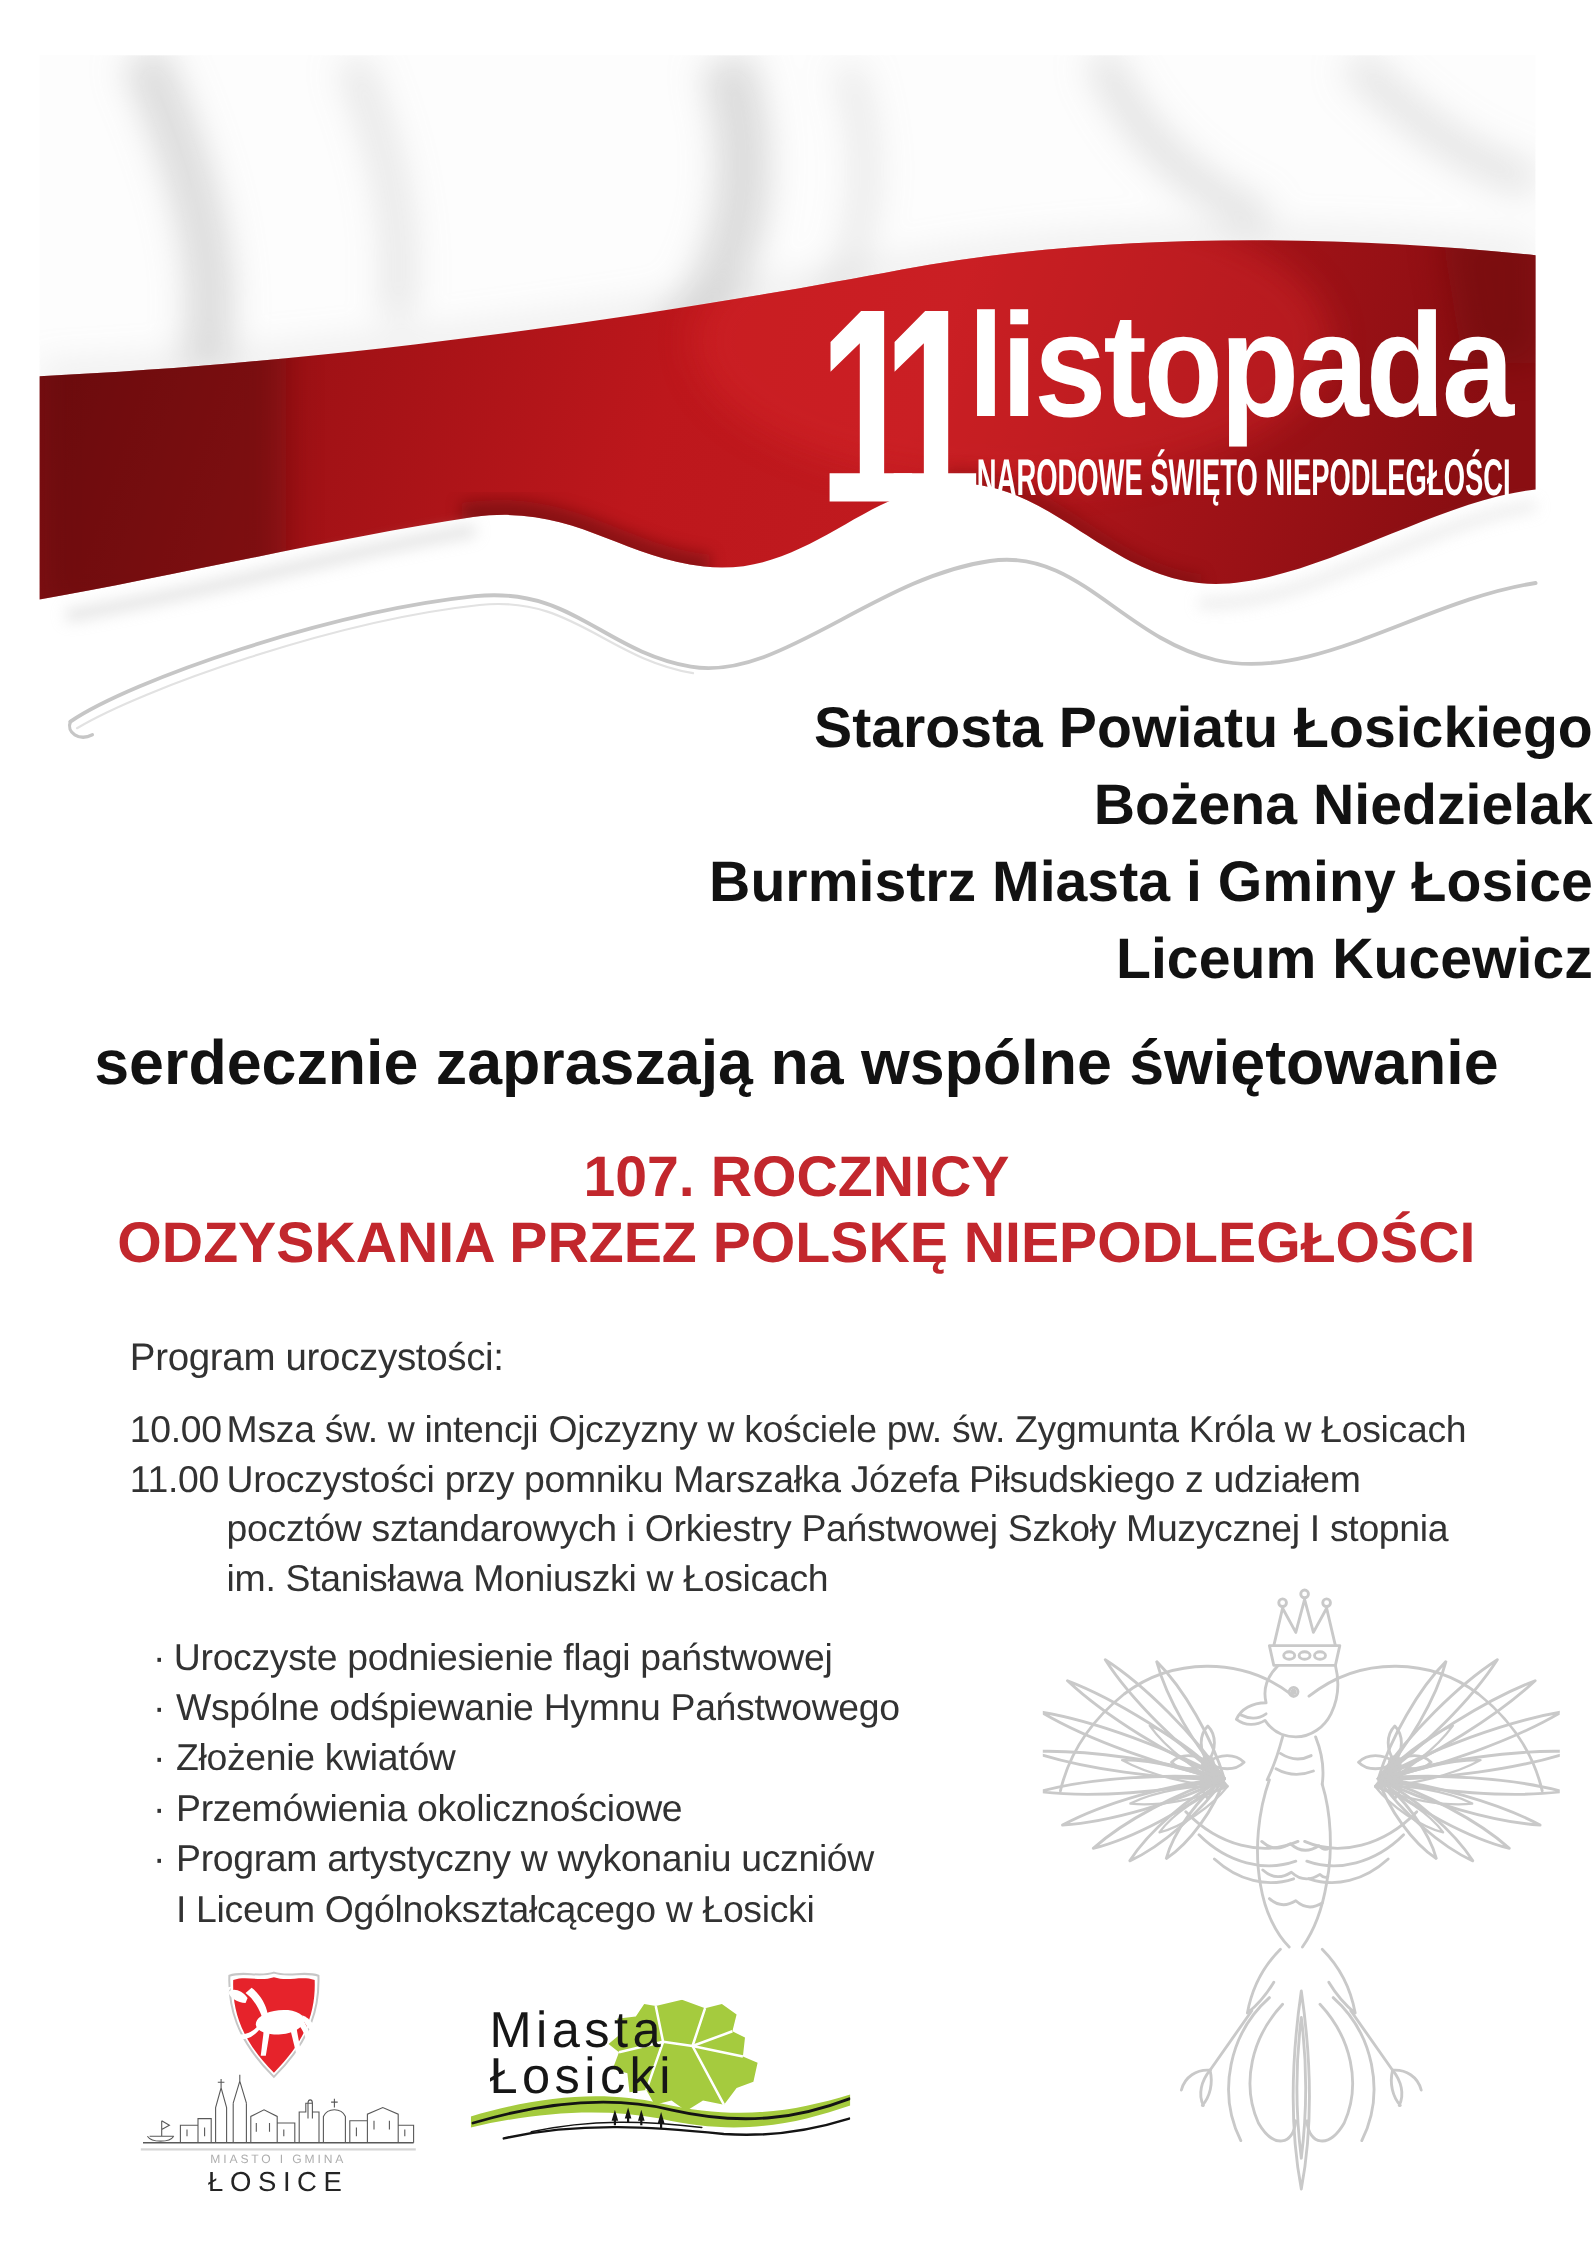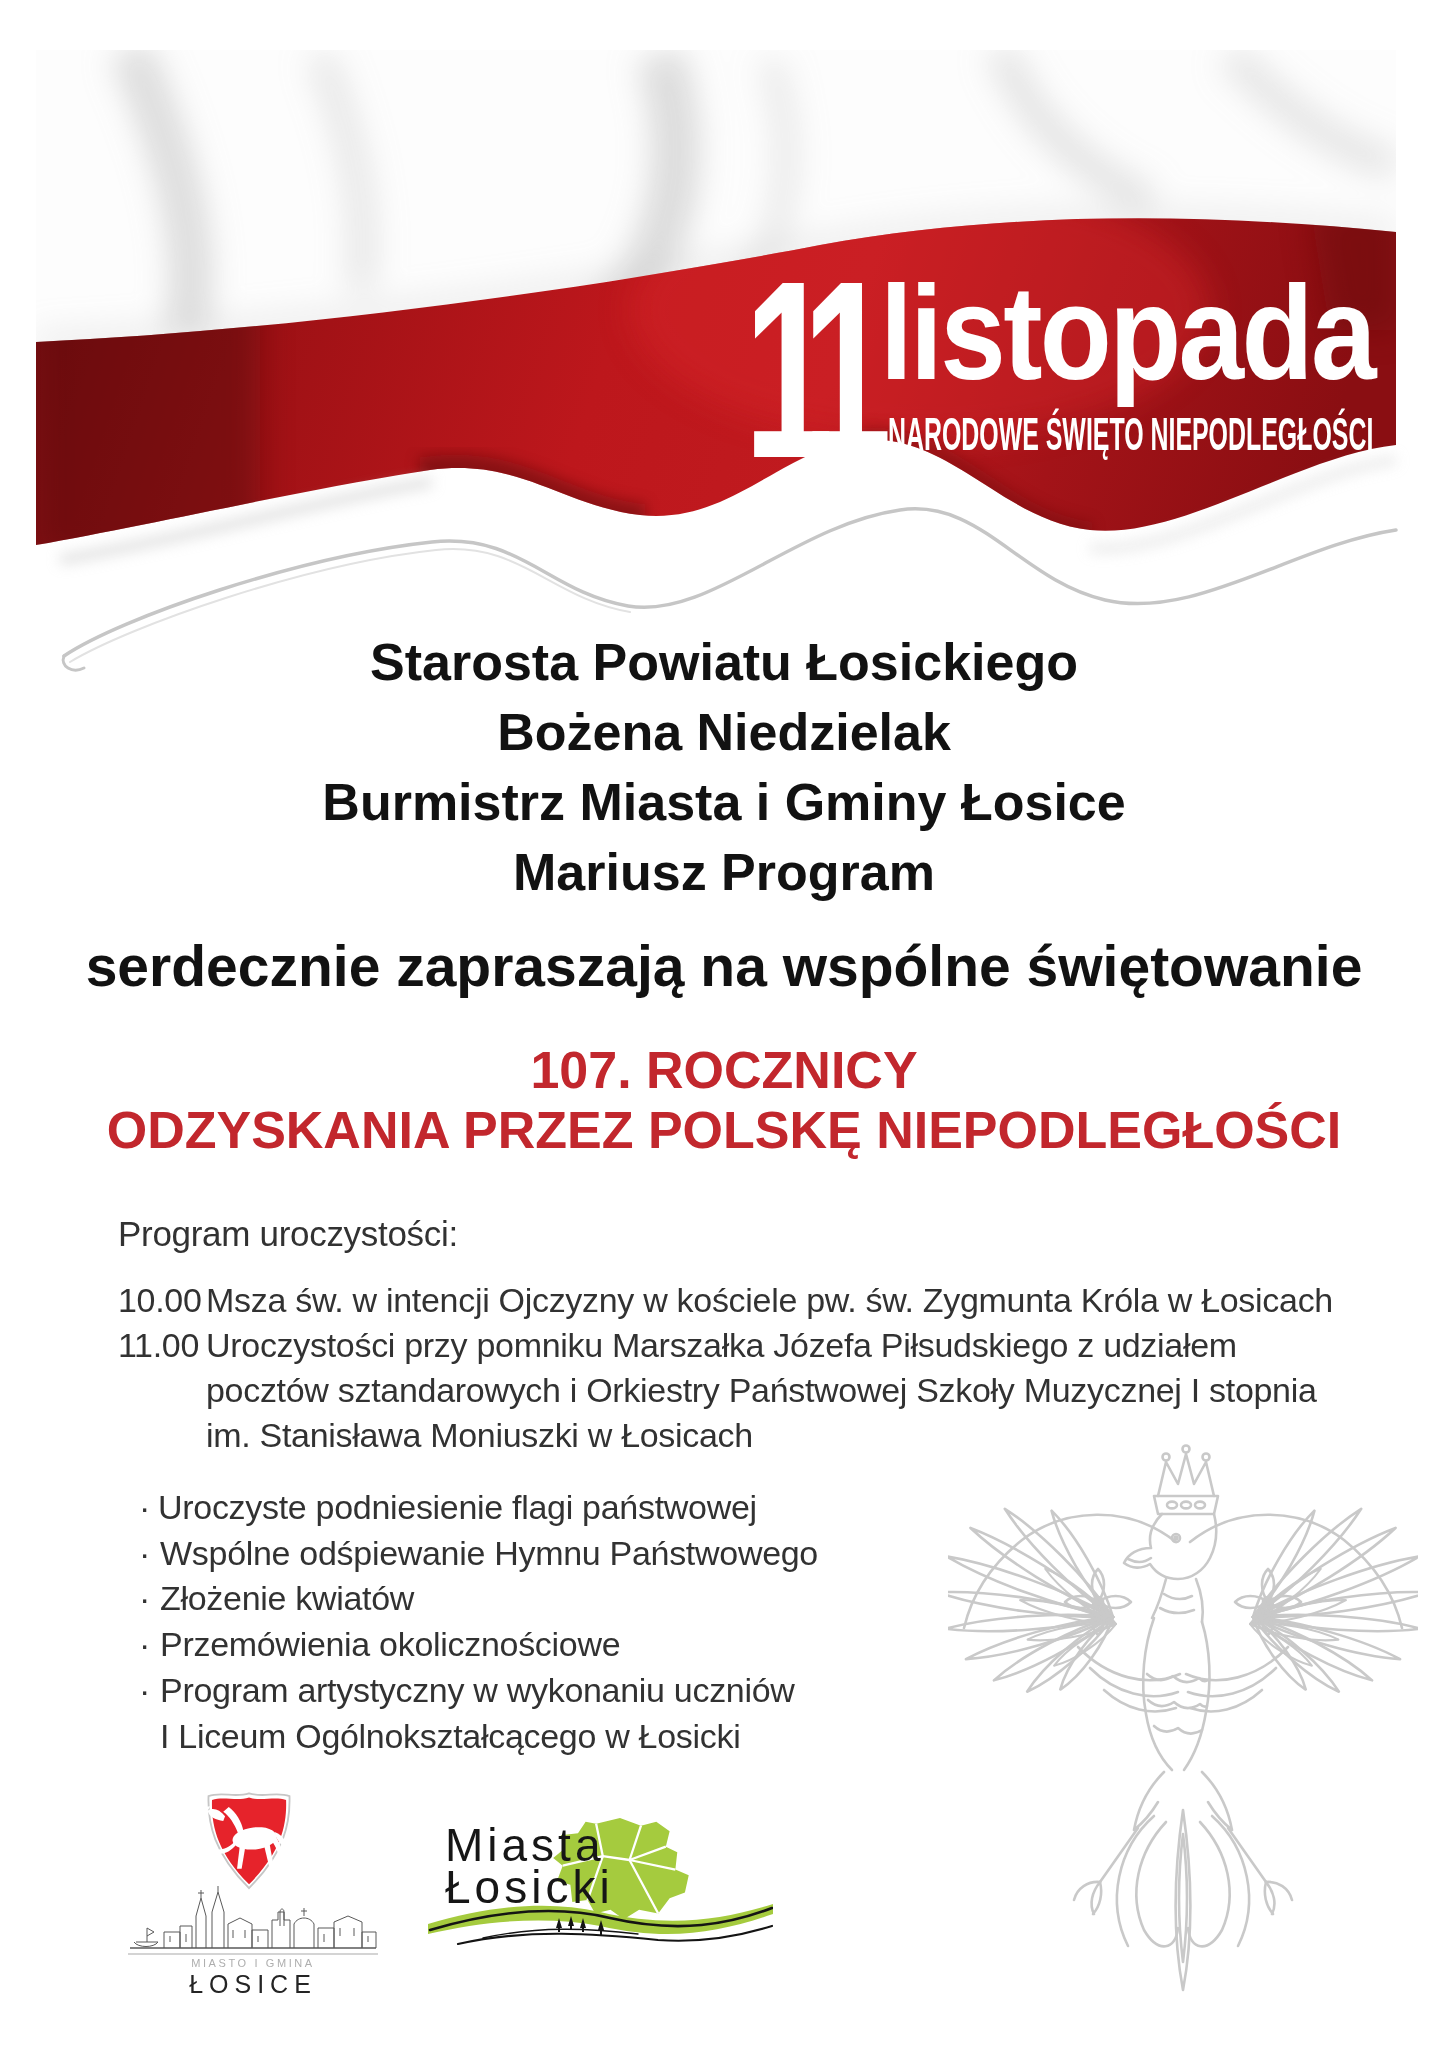--- a/index.html
+++ b/index.html
@@ -11,21 +11,21 @@
   .abs{position:absolute;}
   .center{left:0;width:100%;text-align:center;}
   
   .big11{left:744px;top:244px;font-size:252px;font-weight:700;color:#fff;
          letter-spacing:-0.14em;line-height:1;transform:scaleX(0.64);transform-origin:0 0;}
   .listopada{left:880px;top:266px;font-size:134px;font-weight:700;color:#fff;
          letter-spacing:-3px;line-height:1;transform:scaleX(0.88);transform-origin:0 0;}
   .flag-subtitle{left:888px;top:410px;font-size:47px;font-weight:700;color:#fff;
          letter-spacing:0;line-height:1;transform:scaleX(0.53);transform-origin:0 0;white-space:nowrap;}
   
-  .host-line{font-weight:700;color:#121212;font-size:52px;line-height:1;}
+  .host-line{font-weight:700;color:#121212;font-size:52px;line-height:1;text-align:right;}
   .invite{font-weight:700;color:#121212;font-size:57px;line-height:1;}
   .ann{font-weight:700;font-size:52px;line-height:1;}
   
   .body-txt{font-size:34px;color:#323232;letter-spacing:-0.3px;line-height:1;white-space:nowrap;}
   .prog-head{font-size:35px;color:#323232;}
   .time{font-size:34px;color:#323232;}
   
   .cap-small{font-size:11px;color:#aeaeae;letter-spacing:2.6px;}
   .cap-big{font-size:25px;color:#242424;letter-spacing:6px;}
   .powiat-line{font-size:46px;color:#161616;letter-spacing:4px;line-height:0.92;}
@@ -90,21 +90,21 @@
     </g>
   </svg>
 
   <div class="abs big11">11</div>
   <div class="abs listopada">listopada</div>
   <div class="abs flag-subtitle">NARODOWE ŚWIĘTO NIEPODLEGŁOŚCI</div>
 
   <div class="abs center host-line" style="top:636px">Starosta Powiatu Łosickiego</div>
   <div class="abs center host-line" style="top:706px">Bożena Niedzielak</div>
   <div class="abs center host-line" style="top:776px">Burmistrz Miasta i Gminy Łosice</div>
-  <div class="abs center host-line" style="top:846px">Mariusz Program</div>
+  <div class="abs center host-line" style="top:846px">Liceum Kucewicz</div>
 
   <div class="abs center invite" style="top:938px">serdecznie zapraszają na wspólne świętowanie</div>
 
   <div class="abs center ann" style="top:1044px;color:#c2272d">107. ROCZNICY</div>
   <div class="abs center ann" style="top:1104px;color:#c2272d">ODZYSKANIA PRZEZ POLSKĘ NIEPODLEGŁOŚCI</div>
 
   <div class="abs body-txt prog-head" style="left:118px;top:1216px">Program uroczystości:</div>
 
   <div class="abs body-txt time" style="left:118px;top:1283px">10.00</div>
   <div class="abs body-txt" style="left:206px;top:1283px">Msza św. w intencji Ojczyzny w kościele pw. św. Zygmunta Króla w Łosicach</div>

